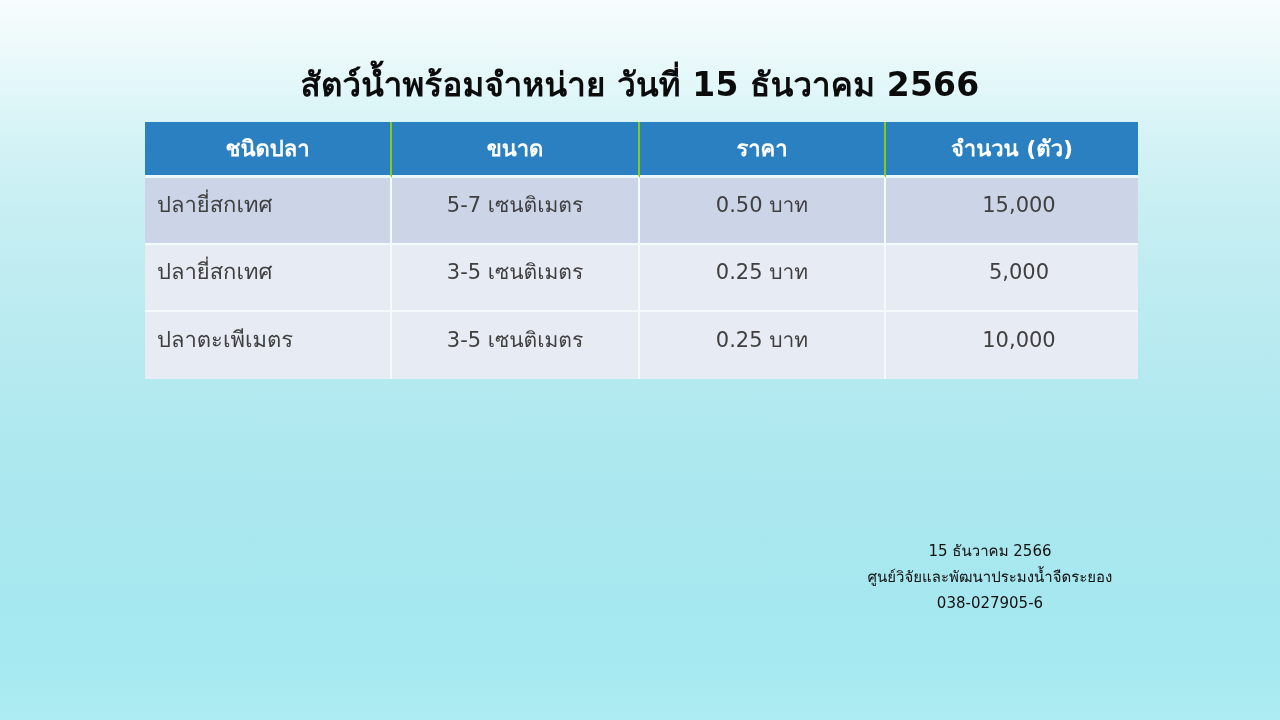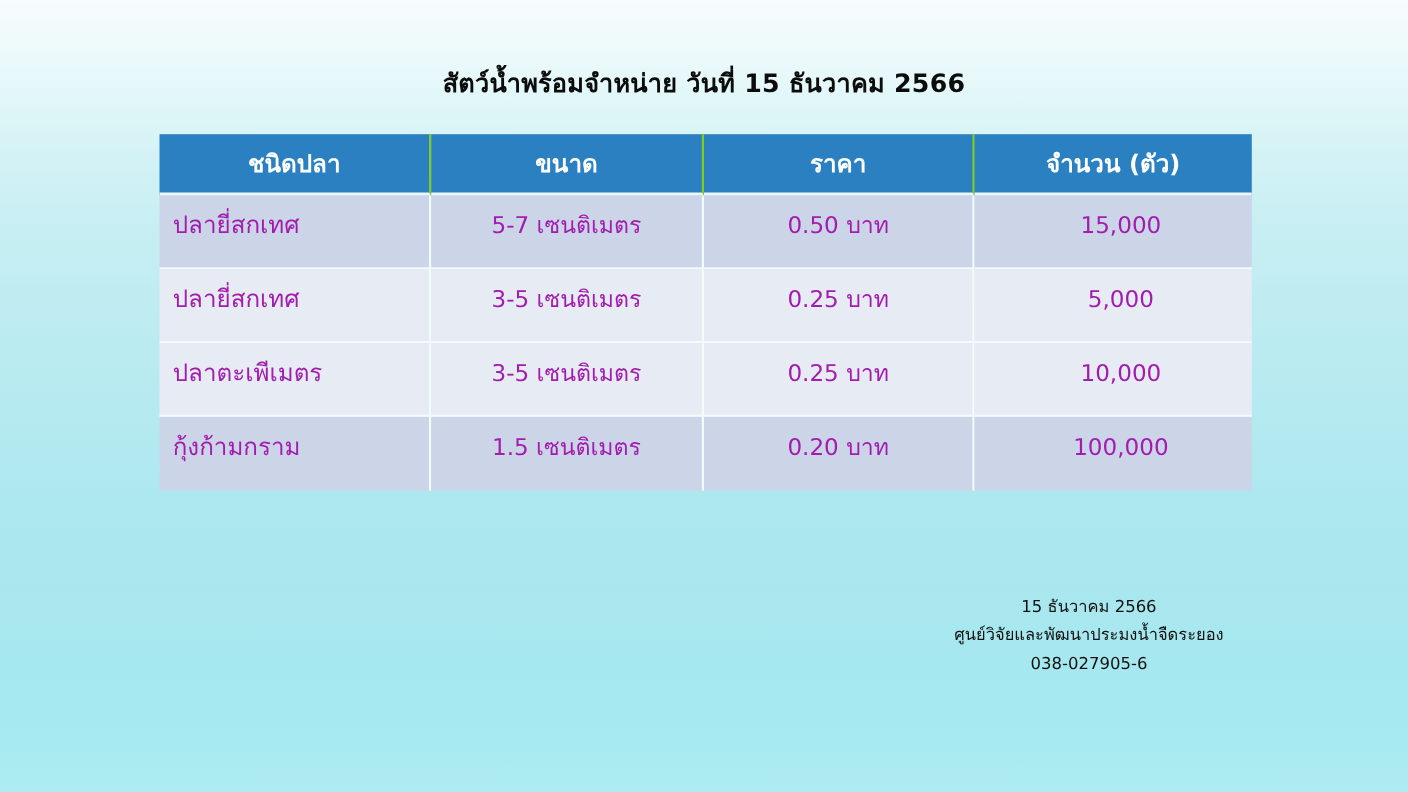--- a/index.html
+++ b/index.html
@@ -33,21 +33,21 @@
     height: 720px;
   }
 
   
   .title {
     position: absolute;
     left: 0;
     top: 58px;
     width: 1280px;
     text-align: center;
-    font-size: 23px;
+    font-size: 33px;
     font-weight: bold;
     color: #0c0c0c;
     letter-spacing: 0.2px;
     white-space: nowrap;
   }
 
   
   .table-wrap {
     position: absolute;
     left: 145px;
@@ -79,21 +79,21 @@
     white-space: nowrap;
   }
   thead th:last-child { border-right: none; }
 
   tbody tr.odd  td { background: #ccd5e7; }
   tbody tr.even td { background: #e7ebf3; }
 
   tbody td {
     height: 67px;
     font-size: 21px;
-    color: #a21caf;
+    color: #404040;
     padding: 0 10px;
     border-right: 2px solid #f4fbfd;
     border-bottom: 2px solid #f4fbfd;
     box-sizing: border-box;
     vertical-align: middle;
     white-space: nowrap;
   }
   tbody td:last-child { border-right: none; padding-left: 24px; }
   tbody tr:last-child td { border-bottom: none; }
 
@@ -159,26 +159,20 @@
           <td class="cell-size">3-5 เซนติเมตร</td>
           <td class="cell-price">0.25 บาท</td>
           <td class="cell-qty">5,000</td>
         </tr>
         <tr class="even">
           <td class="cell-name">ปลาตะเพีเมตร</td>
           <td class="cell-size">3-5 เซนติเมตร</td>
           <td class="cell-price">0.25 บาท</td>
           <td class="cell-qty">10,000</td>
         </tr>
-        <tr class="odd">
-          <td class="cell-name">กุ้งก้ามกราม</td>
-          <td class="cell-size">1.5 เซนติเมตร</td>
-          <td class="cell-price">0.20 บาท</td>
-          <td class="cell-qty">100,000</td>
-        </tr>
       </tbody>
     </table>
   </div>
 
   <div class="footer">
     <div>15 ธันวาคม 2566</div>
     <div>ศูนย์วิจัยและพัฒนาประมงน้ำจืดระยอง</div>
     <div>038-027905-6</div>
   </div>
 

